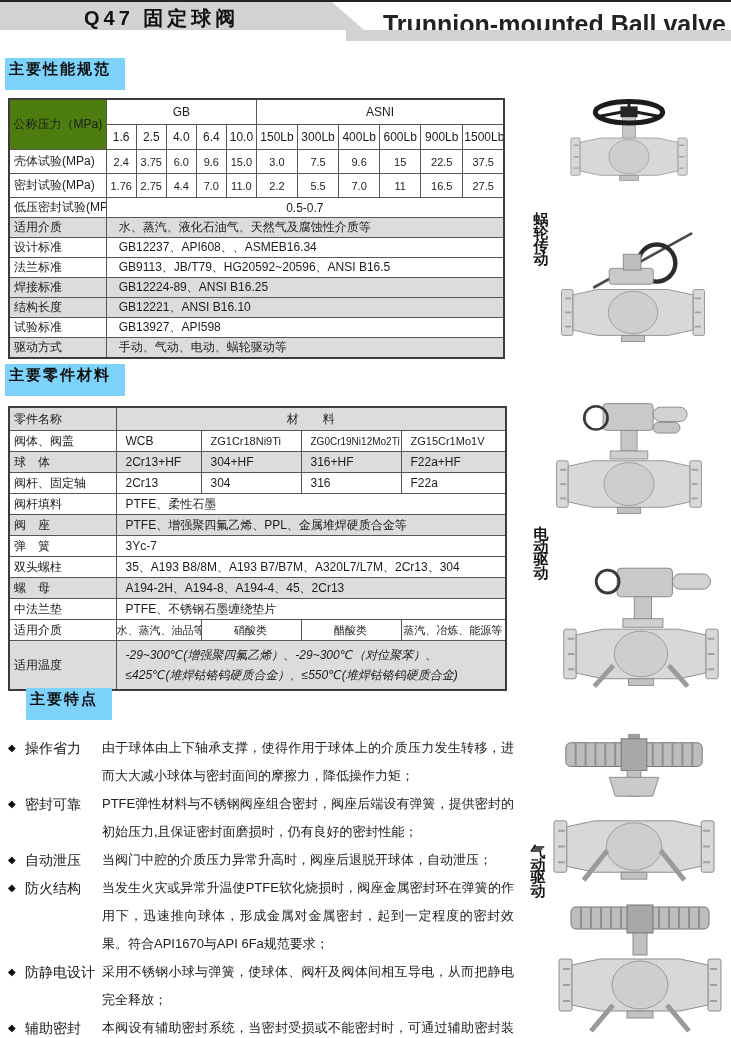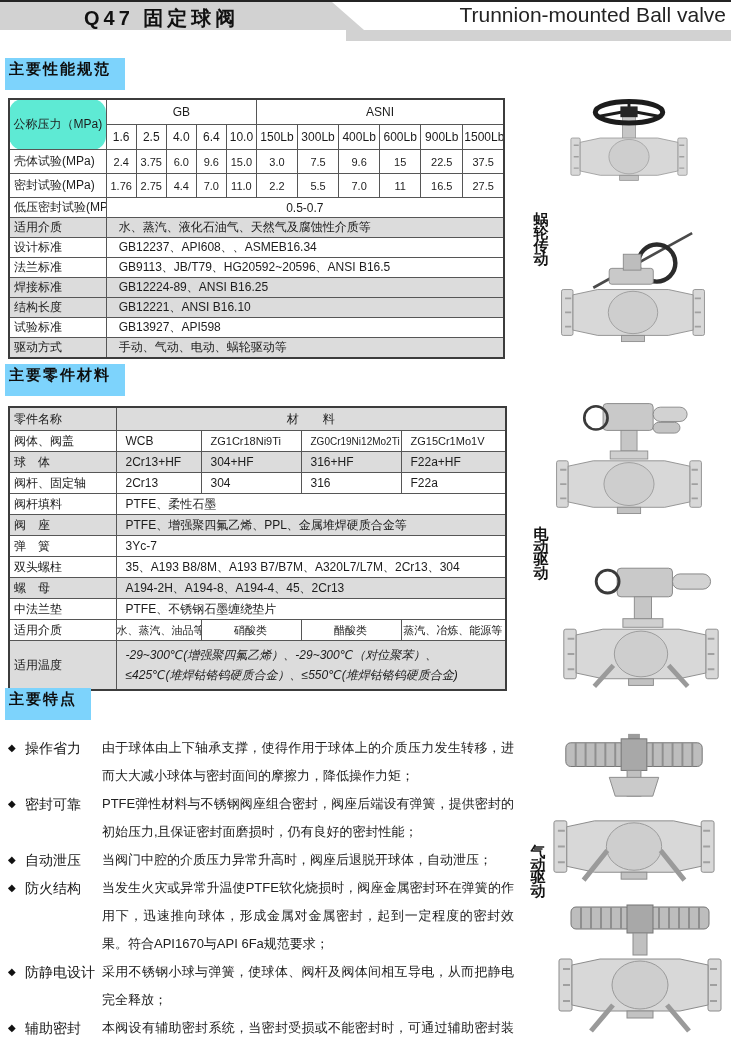--- a/index.html
+++ b/index.html
@@ -5,43 +5,43 @@
   html,body{margin:0;padding:0;background:#fff;}
   .page{position:relative;width:731px;height:1038px;background:#ffffff;overflow:hidden;
         font-family:"Liberation Sans","DejaVu Sans",sans-serif;color:#1c1c1c;}
 
   
   .topline{position:absolute;left:0;top:0;width:731px;height:2px;background:#242424;}
   .zh-band{position:absolute;left:0;top:2px;width:364px;height:28px;background:#d2d2d2;
            clip-path:polygon(0 0,332px 0,364px 100%,0 100%);}
   .zh-title{position:absolute;left:84px;top:5px;font-size:20px;font-weight:bold;
             letter-spacing:4px;color:#111;}
-  .en-title{position:absolute;right:5px;top:3px;font-size:21px;font-weight:400;
+  .en-title{position:absolute;right:5px;top:10px;font-size:25px;font-weight:700;
             color:#232323;letter-spacing:0px;white-space:nowrap;}
   .en-band{position:absolute;left:346px;right:0;top:30px;height:11px;background:#d2d2d2;}
 
   
   .sec-title{position:absolute;left:5px;background:#7dd3fc;color:#0e0e0e;
              font-size:15px;font-weight:bold;letter-spacing:2px;padding:2px 14px 11px 4px;}
-  .sec1{top:58px;} .sec2{top:364px;} .sec3{top:688px;}
+  .sec1{top:58px;} .sec2{top:364px;} .sec3{top:688px;margin-left:21px;}
 
   
   table{border-collapse:collapse;table-layout:fixed;}
   .t1{position:absolute;left:8px;top:98px;width:497px;border:2px solid #3c3c3c;}
   .t2{position:absolute;left:8px;top:406px;width:497px;border:2px solid #3c3c3c;}
   .t1 th,.t1 td,.t2 th,.t2 td{border:1px solid #565656;font-weight:normal;
       color:#1c1c1c;overflow:hidden;white-space:nowrap;}
   .t1 th{height:22px;font-size:12px;text-align:center;}
   .t1 td{height:21px;}
   .num{font-size:11px;text-align:center;margin-left:12px;}
   .lab{font-size:12px;text-align:left;padding-left:4px;}
   .val{font-size:12px;text-align:left;padding-left:12px;}
   .ctr{text-align:center;font-size:12px;}
   .shade{background:#dcdcdc;}
-  .nominal{background:#5eead4;border-radius:14px;}
+  .nominal{background:#4d7c0f;}
   .inforow td{height:16px;}
   .nobl{border-left:none;}
   .t2 th{height:20px;font-size:12px;}
   .t2 td{height:18px;font-size:12px;padding-left:9px;text-align:left;}
   .t2 .lab2{padding-left:4px;}
   .t2 .med{font-size:11px;text-align:center;padding-left:0;margin-top:16px;}
   .t2 .temp td{height:auto;}
   .tempcell{padding:4px 0 4px 12px;line-height:20px;}
   .tempcell div{white-space:nowrap;font-style:italic;}
 

